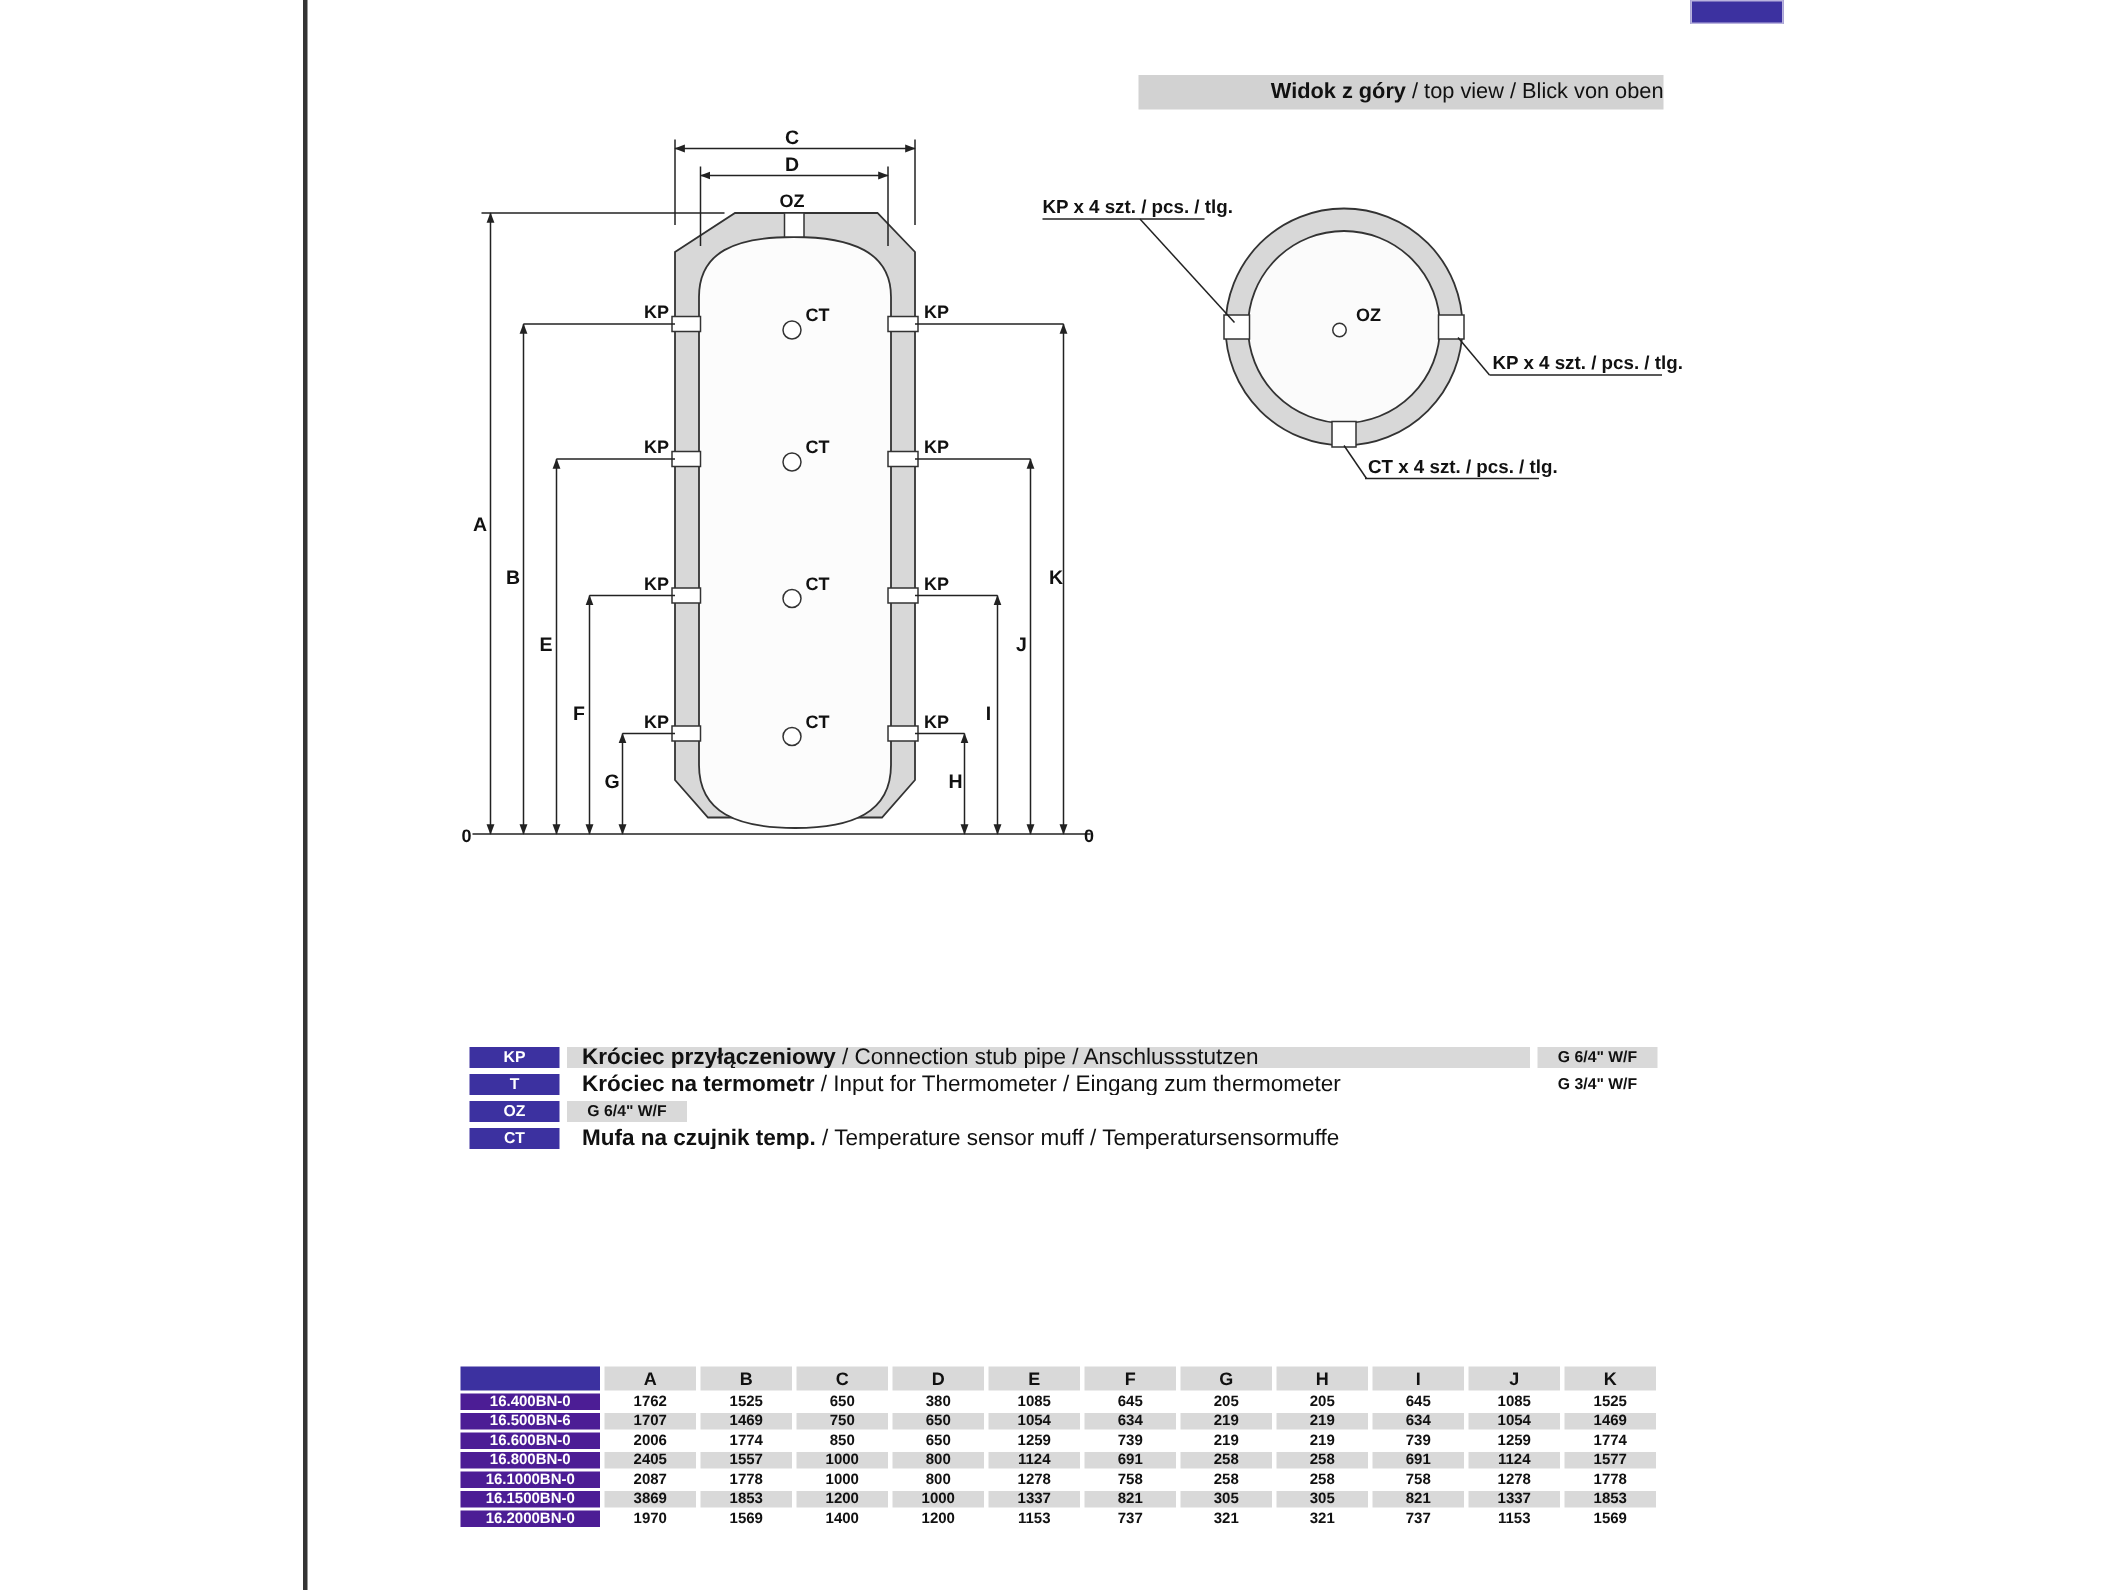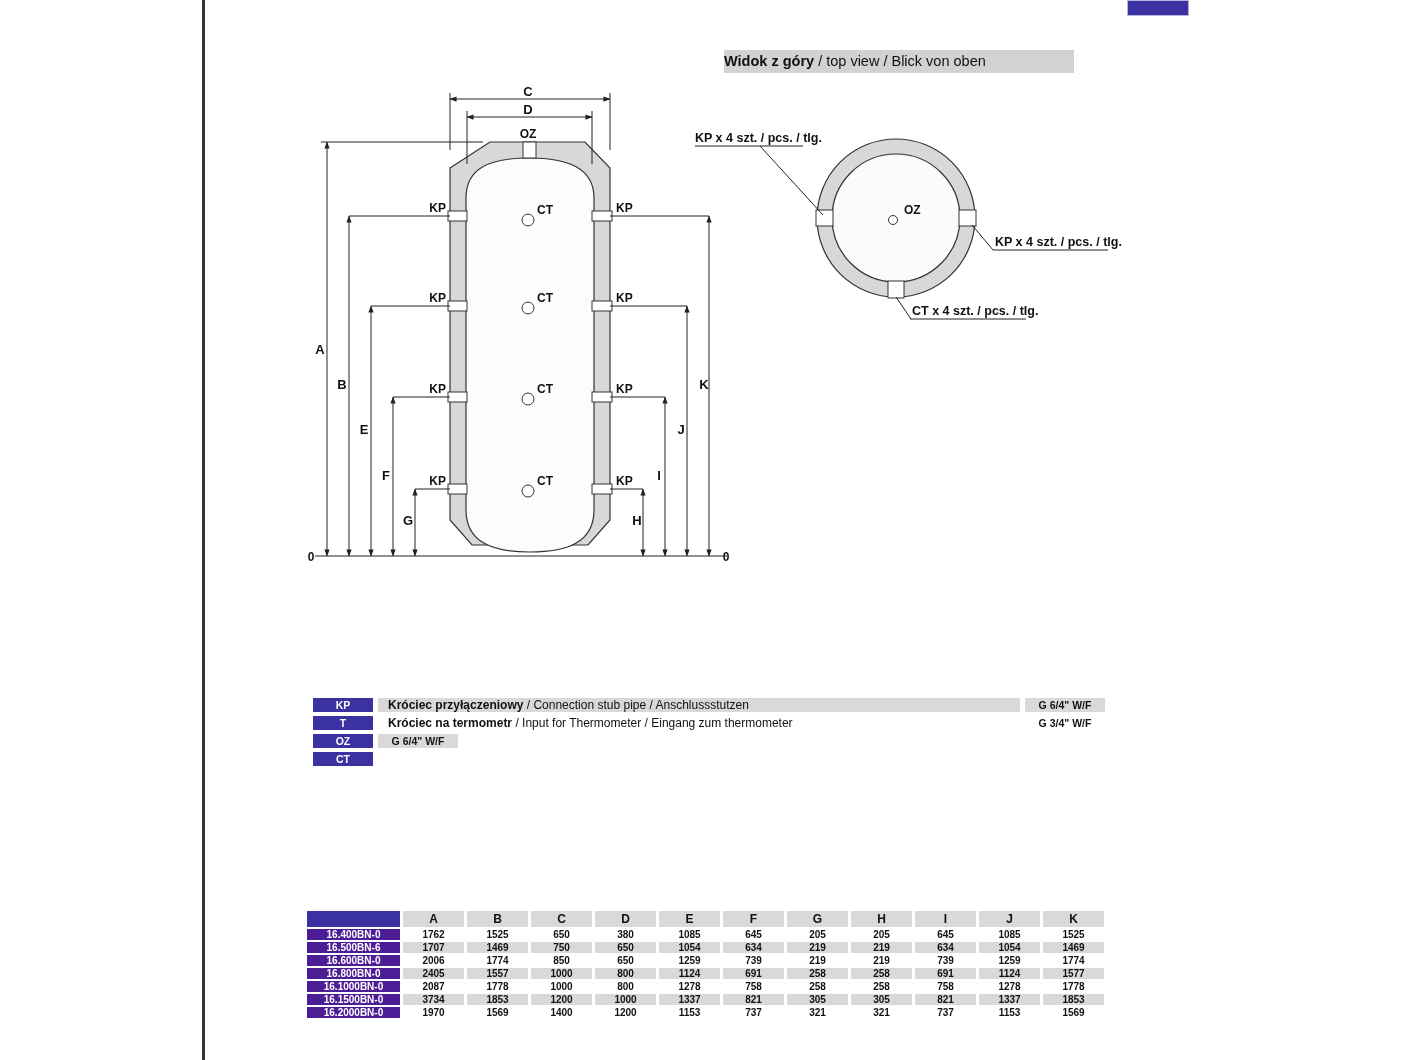--- a/index.html
+++ b/index.html
@@ -5,38 +5,38 @@
   html,body{margin:0;padding:0;background:#fff;}
   #page{position:relative;width:1416px;height:1060px;background:#ffffff;
         font-family:"Liberation Sans",sans-serif;color:#111;overflow:hidden;}
 
   
   .page-edge{position:absolute;left:202px;top:0;width:3px;height:1060px;background:#343434;}
   .corner-rect{position:absolute;left:1127px;top:0;width:62px;height:16px;background:#3c31a0;
                border:1px solid #b9b3de;box-sizing:border-box;}
 
   
-  .title-bar{position:absolute;left:724px;top:50px;width:350px;height:23px;background:#d2d2d2;
-             text-align:left;line-height:23px;font-size:14.5px;white-space:pre;}
+  .title-bar{position:absolute;left:759px;top:50px;width:350px;height:23px;background:#d2d2d2;
+             text-align:right;line-height:23px;font-size:14.5px;white-space:pre;}
   .title-bar b{font-weight:bold;}
 
   
   svg{position:absolute;overflow:visible;}
   .ln{stroke:#222;stroke-width:1;fill:none;}
   .shape{stroke:#333;stroke-width:1.2;}
   .lbl{font:bold 13px "Liberation Sans",sans-serif;fill:#111;}
   .plbl{font:bold 12px "Liberation Sans",sans-serif;fill:#111;}
   .clbl{font:bold 12.5px "Liberation Sans",sans-serif;fill:#111;}
 
   
   .legend{position:absolute;left:313px;top:698px;width:792px;}
   .lrow{display:flex;height:14px;margin-bottom:4px;}
   .lbadge{width:60px;background:#3c31a0;color:#fff;font-size:10.5px;font-weight:bold;
           text-align:center;line-height:14px;margin-right:5px;}
-  .ldesc{width:642px;font-size:12px;line-height:14px;padding-left:10px;box-sizing:border-box;
+  .ldesc{width:642px;font-size:15px;line-height:14px;padding-left:10px;box-sizing:border-box;
          margin-right:5px;white-space:pre;overflow:hidden;}
   .lval{width:80px;font-size:10.5px;font-weight:bold;text-align:center;line-height:14px;}
   .cell-g{background:#d9d9d9;}
   .cell-w{background:#ffffff;}
 
   
   .dims{position:absolute;left:307px;top:911px;}
   .trow{display:flex;margin-bottom:2px;}
   .tc{width:61px;height:11px;font-size:10px;font-weight:bold;text-align:center;
       line-height:11px;margin-right:3px;}
@@ -175,20 +175,21 @@
       <div class="lbadge">T</div>
       <div class="ldesc cell-w"><b>Króciec na termometr</b><span> / Input for Thermometer / Eingang zum thermometer</span></div>
       <div class="lval cell-w">G 3/4" W/F</div>
     </div>
     <div class="lrow">
       <div class="lbadge">OZ</div>
       <div class="lval cell-g">G 6/4" W/F</div>
     </div>
     <div class="lrow">
       <div class="lbadge">CT</div>
+      <div class="ldesc cell-w"><b>Mufa na czujnik temp.</b><span> / Temperature sensor muff / Temperatursensormuffe</span></div>
       <div class="lval cell-w"></div>
     </div>
   </div>
 
   <div class="dims">
     <div class="trow thead">
       <div class="tc model"></div>
       <div class="tc">A</div>
       <div class="tc">B</div>
       <div class="tc">C</div>
@@ -272,21 +273,21 @@
       <div class="tc cell-w">758</div>
       <div class="tc cell-w">258</div>
       <div class="tc cell-w">258</div>
       <div class="tc cell-w">758</div>
       <div class="tc cell-w">1278</div>
       <div class="tc cell-w">1778</div>
     </div>
 
     <div class="trow">
       <div class="tc model">16.1500BN-0</div>
-      <div class="tc cell-g">3734</div>
+      <div class="tc cell-g">3869</div>
       <div class="tc cell-g">1853</div>
       <div class="tc cell-g">1200</div>
       <div class="tc cell-g">1000</div>
       <div class="tc cell-g">1337</div>
       <div class="tc cell-g">821</div>
       <div class="tc cell-g">305</div>
       <div class="tc cell-g">305</div>
       <div class="tc cell-g">821</div>
       <div class="tc cell-g">1337</div>
       <div class="tc cell-g">1853</div>

